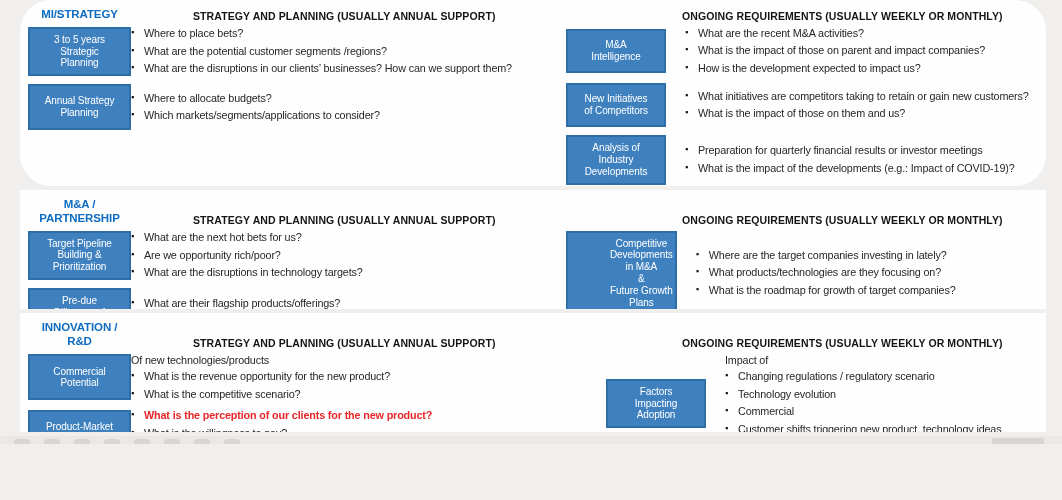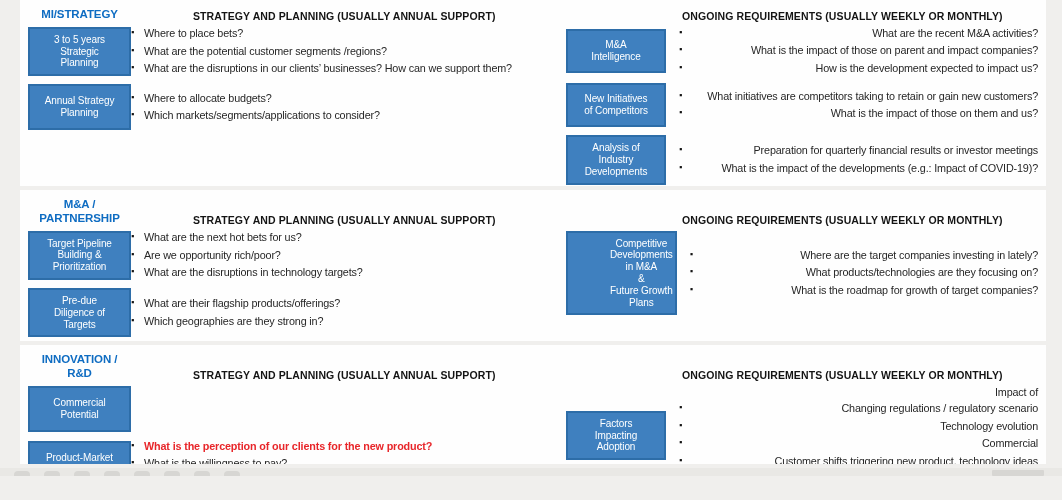--- a/index.html
+++ b/index.html
@@ -22,22 +22,22 @@
     background:var(--page_bg);
     font-family:"Liberation Sans", sans-serif;
     color:var(--bullet_text);
   }
   .panel{
     background:var(--panel_bg);
     margin-left:20px;margin-right:16px;
     padding-top:8px;
     overflow:hidden;
   }
-  .panel1{height:186px;}
-  .panel2{height:151px;margin-top:4px;}
+  .panel1{height:186px;border-radius:31px;}
+  .panel2{height:119px;margin-top:4px;}
   .panel3{height:119px;margin-top:4px;}
 
   .hdr-row{display:flex;align-items:flex-end;margin-bottom:5px;}
   .sec-title{
     margin-left:8px;width:103px;flex:0 0 103px;
     text-align:center;color:var(--title_blue);
     font-weight:bold;font-size:11.5px;line-height:1.2;
     white-space:pre-line;letter-spacing:-0.1px;
   }
   .col-hdr{
@@ -60,25 +60,25 @@
     text-align:center;
     font-size:10px;line-height:1.18;
     white-space:pre-line;
     padding:5px 2px;
     display:flex;align-items:center;justify-content:center;
     letter-spacing:-0.1px;
   }
   .left-rows .bluebox{margin-left:8px;flex:0 0 103px;min-height:46px;}
   .right-rows .bluebox{flex:0 0 100px;min-height:44px;}
   .h-tall{min-height:105px;padding-left:42px;}
-  .h-tall2{min-height:98px;}
+  .h-tall2{min-height:98px;margin-left:40px;}
 
   .group{flex:1;}
   .left-rows .group{padding-right:10px;}
-  .right-rows .group{margin-left:13px;padding-right:8px;text-align:right;}
+  .right-rows .group{margin-left:19px;padding-right:8px;}
 
   .intro{font-size:10.8px;line-height:1.25;margin-bottom:3px;letter-spacing:-0.15px;}
   ul.bullets{list-style:none;margin:0;padding:0;}
   ul.bullets li{
     position:relative;padding-left:13px;
     font-size:10.8px;line-height:1.25;
     margin-bottom:4px;letter-spacing:-0.15px;
   }
   ul.bullets li:last-child{margin-bottom:0;}
   ul.bullets li::before{
@@ -228,20 +228,27 @@
     <div class="sec-title">INNOVATION /
 R&amp;D</div>
     <div class="col-hdr lhdr">STRATEGY AND PLANNING (USUALLY ANNUAL SUPPORT)</div>
     <div class="col-hdr rhdr">ONGOING REQUIREMENTS (USUALLY WEEKLY OR MONTHLY)</div>
   </div>
   <div class="content">
     <div class="rows left-rows">
       <div class="row">
         <div class="bluebox">Commercial
 Potential</div>
+        <div class="group">
+          <div class="intro">Of new technologies/products</div>
+          <ul class="bullets">
+              <li>What is the revenue opportunity for the new product?</li>
+              <li>What is the competitive scenario?</li>
+            </ul>
+        </div>
       </div>
       <div class="row">
         <div class="bluebox">Product-Market
 Fit Assessment</div>
         <div class="group">
           <ul class="bullets">
               <li class="red">What is the perception of our clients for the new product?</li>
               <li>What is the willingness to pay?</li>
               <li>Resource allocation based on techno-commercial analysis</li>
             </ul>

